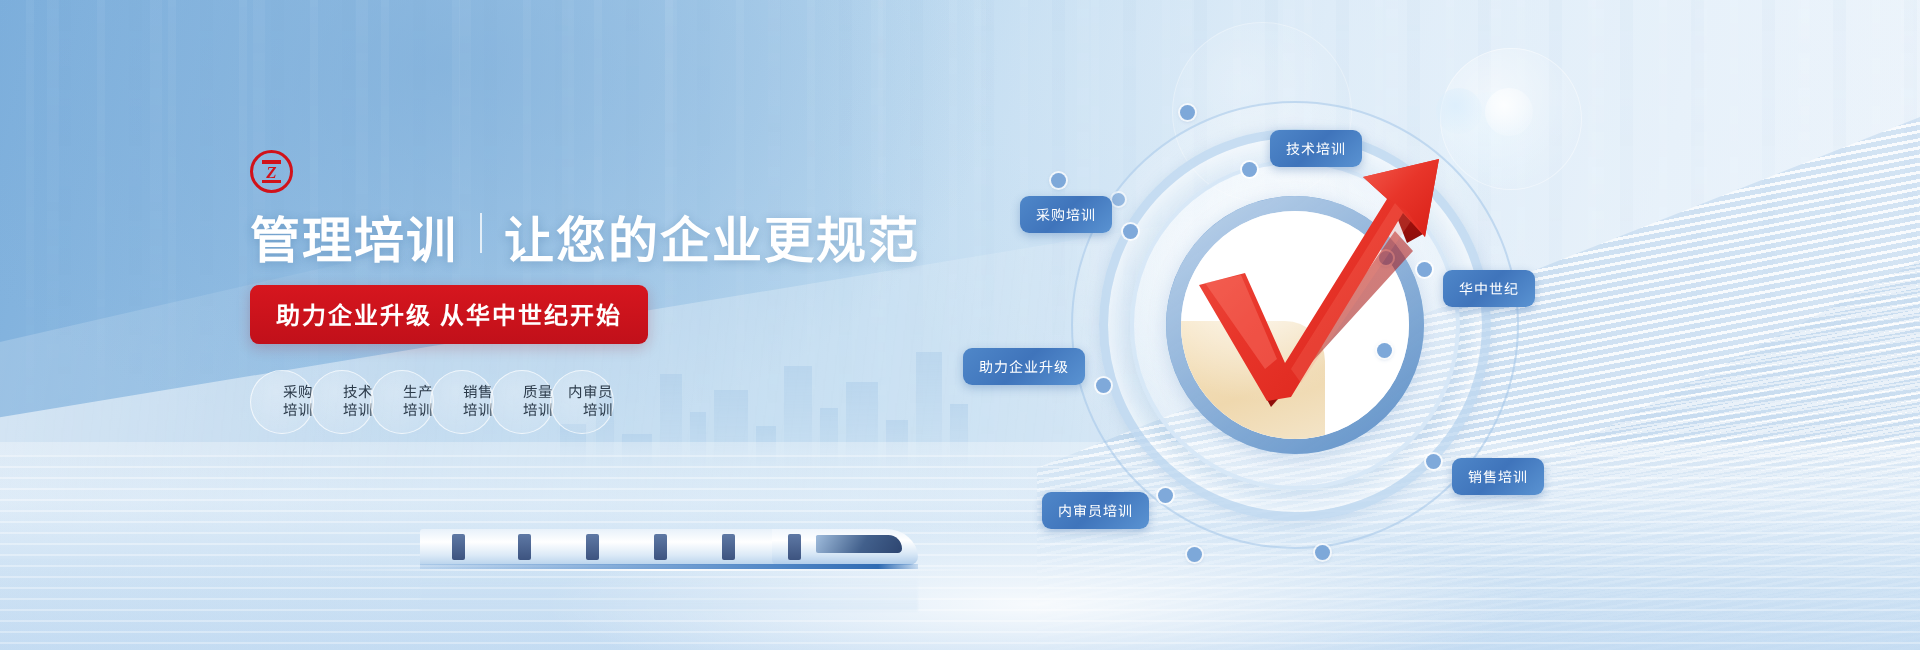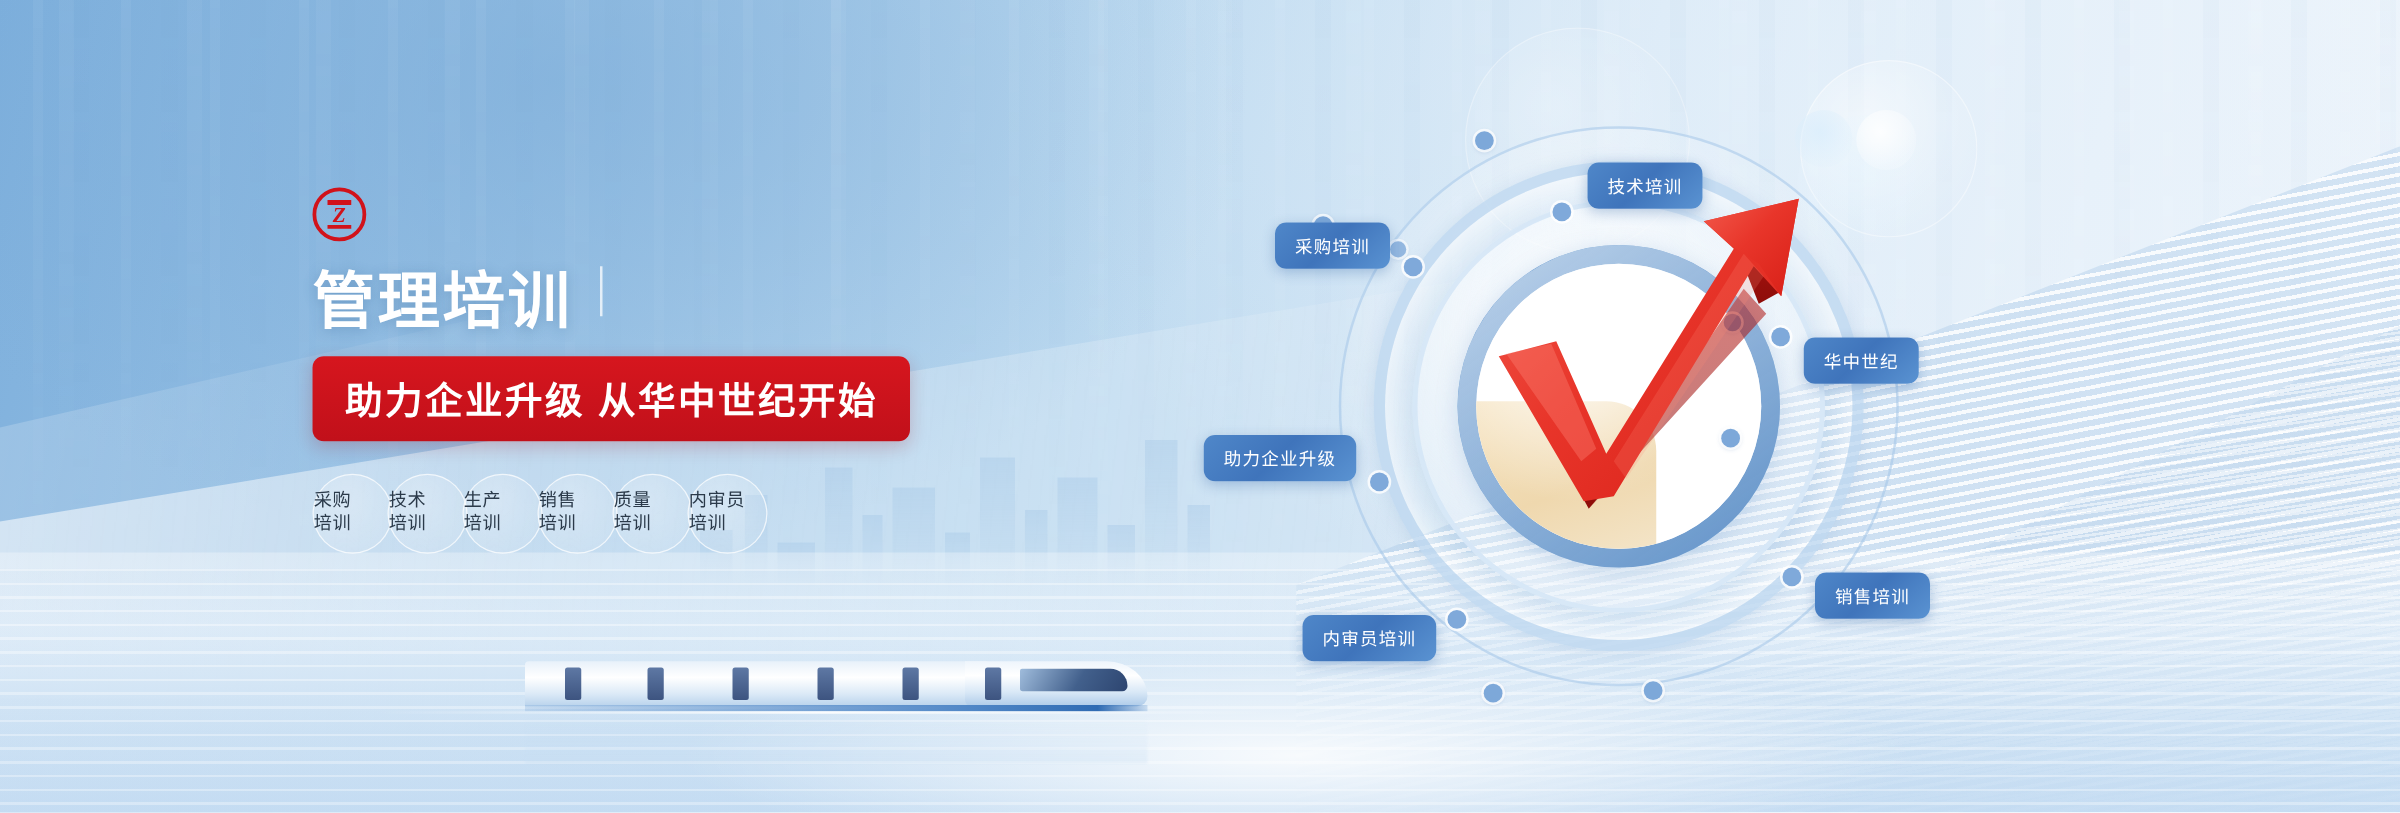--- a/index.html
+++ b/index.html
@@ -156,32 +156,33 @@
     white-space:nowrap;margin-bottom:14px;line-height:1.15;
   }
   .headline .h-sep{
     display:inline-block;width:2px;height:40px;margin:0 22px;
     background:rgba(255,255,255,.75);
   }
 
   .badge{
     display:inline-block;
     background:linear-gradient(180deg,#d6161e 0%,#c1101a 100%);
-    color:#fff;font-size:30px;font-weight:bold;letter-spacing:2px;
+    color:#fff;font-size:24px;font-weight:bold;letter-spacing:2px;
     padding:11px 26px 13px;border-radius:9px;white-space:nowrap;
     box-shadow:0 4px 14px rgba(150,20,30,.22);
     margin-bottom:26px;
+    font-family:Liberation Serif, serif;
   }
 
   .pills{display:flex;align-items:center;gap:-6px;}
   .pill{
     width:64px;height:64px;border-radius:50%;flex:0 0 auto;
     border:1.5px solid rgba(255,255,255,.72);
     background:radial-gradient(circle at 40% 34%, rgba(255,255,255,.30), rgba(255,255,255,.07));
-    display:flex;flex-direction:column;align-items:flex-start;justify-content:center;
+    display:flex;flex-direction:column;align-items:flex-end;justify-content:center;
     color:#2b3a4a;font-size:14.5px;line-height:1.24;letter-spacing:.5px;
     margin-right:-4px;
   }
   .pill span{display:block;white-space:nowrap;}
 
   
   .graphic{position:absolute;left:1015px;top:75px;width:560px;height:500px;}
 
   .ring{position:absolute;border-radius:50%;left:50%;top:50%;transform:translate(-50%,-50%);}
   .ring-1{width:448px;height:448px;border:2px solid rgba(163,197,232,.55);
@@ -228,21 +229,21 @@
     position:absolute;white-space:nowrap;
     padding:8px 16px 9px;border-radius:9px;
     background:linear-gradient(135deg,#4f87c9 0%,#3f74bb 48%,#5a93d2 100%);
     color:#ffffff;font-size:14px;letter-spacing:1px;
     box-shadow:0 3px 10px rgba(50,100,165,.32);
   }
   .label::after{
     content:"";position:absolute;width:15px;height:15px;border-radius:50%;
     background:#7fa9da;box-shadow:0 0 0 2px rgba(255,255,255,.8);
   }
-  .lbl-caigou{left:1020px;top:178px;}
+  .lbl-caigou{left:1020px;top:196px;}
   .lbl-caigou::after{right:-26px;bottom:-6px;}
   .lbl-jishu{left:1270px;top:130px;}
   .lbl-jishu::after{left:-28px;bottom:-10px;}
   .lbl-shengchan{left:1443px;top:270px;}
   .lbl-shengchan::after{left:-26px;top:-8px;}
   .lbl-neishenyuan{left:963px;top:348px;}
   .lbl-neishenyuan::after{right:-26px;bottom:-8px;}
   .lbl-zhiliang{left:1042px;top:492px;}
   .lbl-zhiliang::after{right:-24px;top:-4px;}
   .lbl-xiaoshou{left:1452px;top:458px;}
@@ -342,20 +343,21 @@
       <div class="logo-mark">
         <i class="lm-bar lm-top"></i>
         <i class="lm-bar lm-bot"></i>
         <i class="lm-z">Z</i>
       </div>
     </div>
 
     <div class="headline">
       <span>管理培训</span>
       <i class="h-sep"></i>
+      <span>让您的企业更规范</span>
     </div>
 
     <div class="badge">助力企业升级  从华中世纪开始</div>
 
     <div class="pills">
       <div class="pill">
         <span>采购</span>
         <span>培训</span>
       </div>
       <div class="pill">

